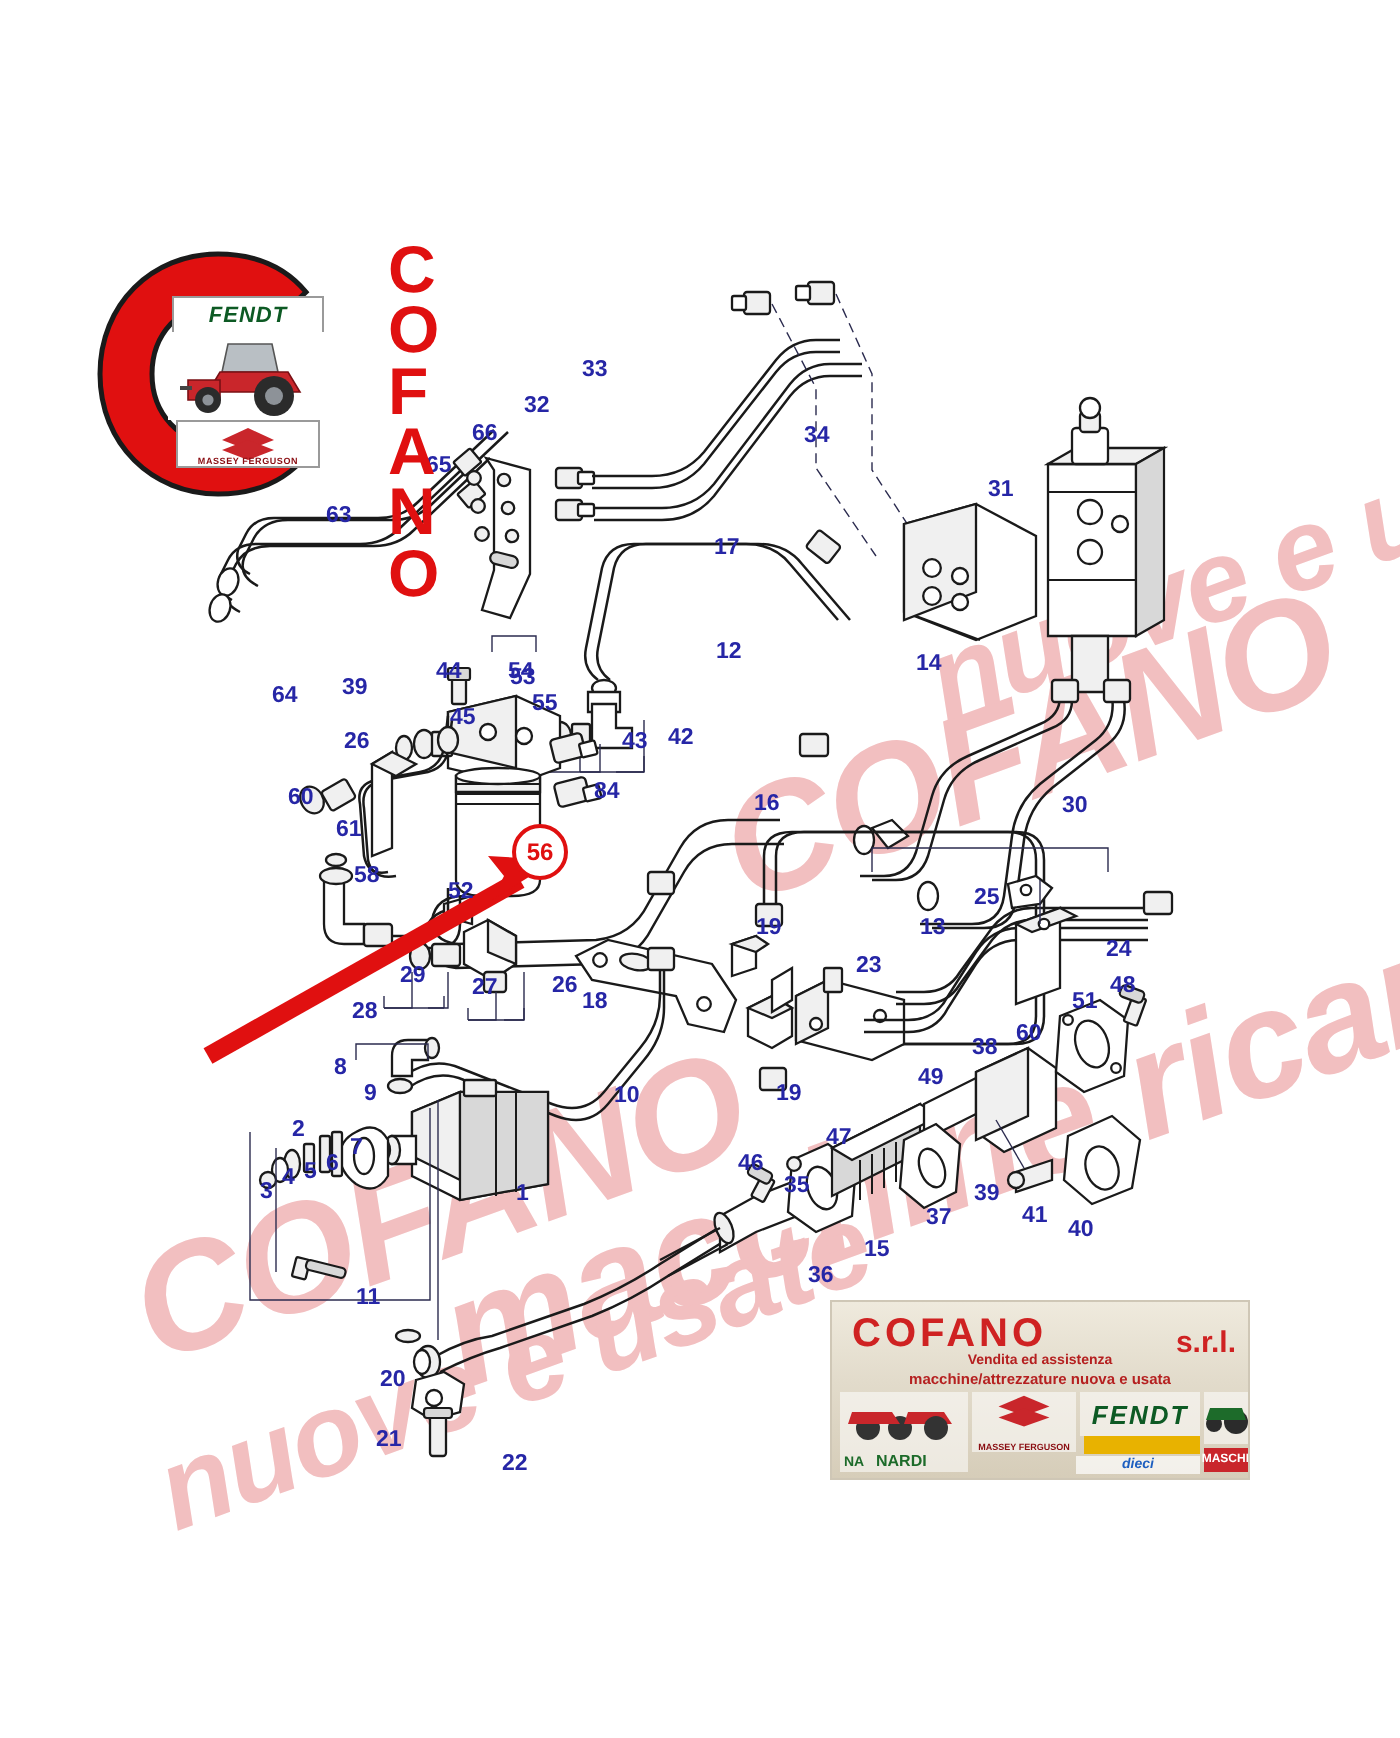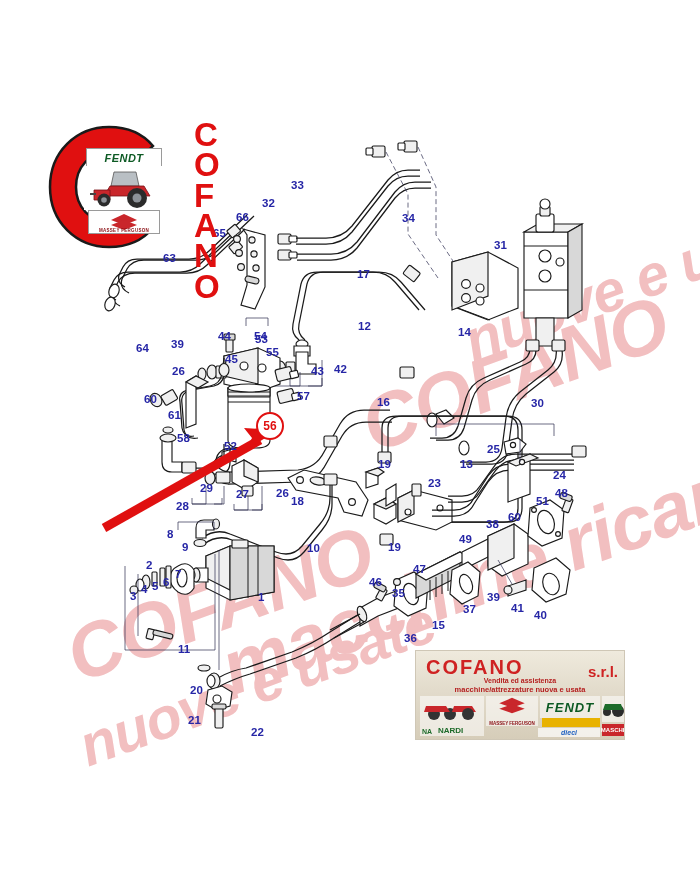--- a/index.html
+++ b/index.html
@@ -364,21 +364,21 @@
       <div class="num" style="left: 458px; top: 327px;">14</div>
       <div class="num" style="left: 531px; top: 398px;">30</div>
       <div class="num" style="left: 334px; top: 364px;">42</div>
       <div class="num" style="left: 311px; top: 366px;">43</div>
       <div class="num" style="left: 377px; top: 397px;">16</div>
       <div class="num" style="left: 218px; top: 331px;">44</div>
       <div class="num" style="left: 225px; top: 354px;">45</div>
       <div class="num" style="left: 255px; top: 334px;">53</div>
       <div class="num" style="left: 254px; top: 331px;">54</div>
       <div class="num" style="left: 266px; top: 347px;">55</div>
-      <div class="num" style="left: 297px; top: 391px;">57</div>
+      <div class="num" style="left: 297px; top: 391px;">84</div>
       <div class="num" style="left: 171px; top: 339px;">39</div>
       <div class="num" style="left: 172px; top: 366px;">26</div>
       <div class="num" style="left: 144px; top: 394px;">60</div>
       <div class="num" style="left: 168px; top: 410px;">61</div>
       <div class="num" style="left: 177px; top: 433px;">58</div>
       <div class="num" style="left: 224px; top: 441px;">52</div>
       <div class="num" style="left: 176px; top: 501px;">28</div>
       <div class="num" style="left: 200px; top: 483px;">29</div>
       <div class="num" style="left: 236px; top: 489px;">27</div>
       <div class="num" style="left: 264px; top: 488px; margin-left: 12px;">26</div>

